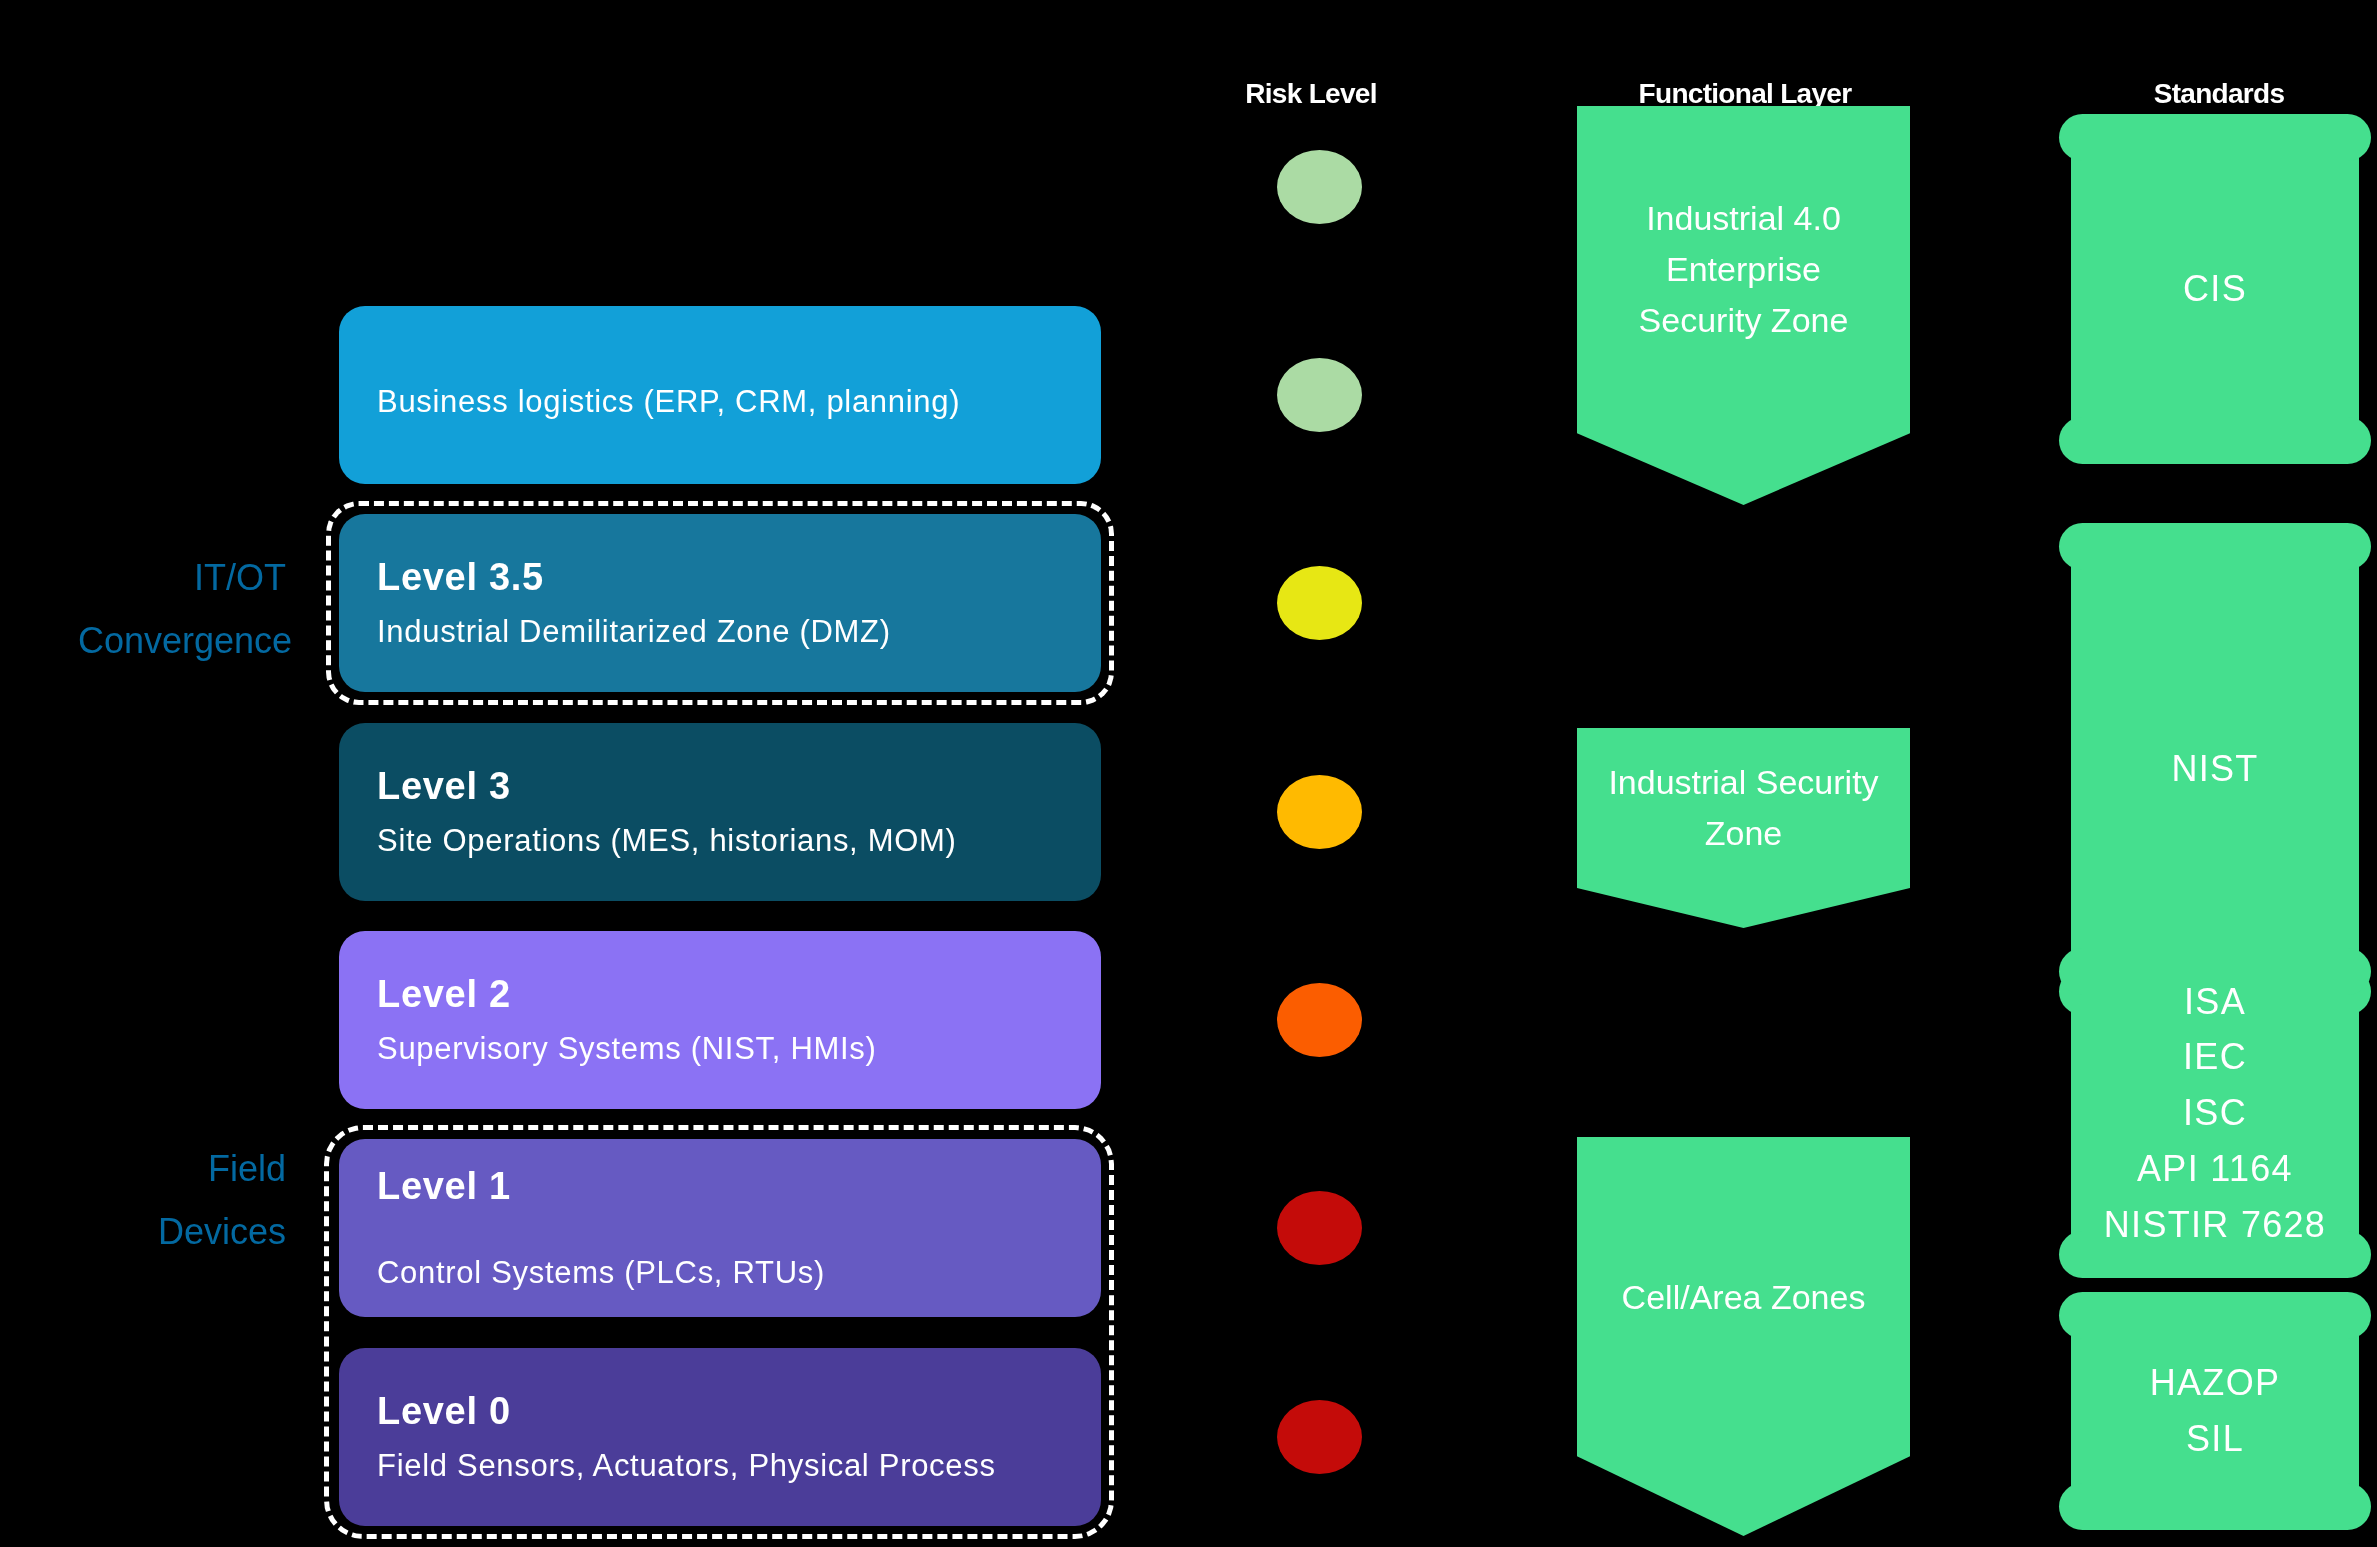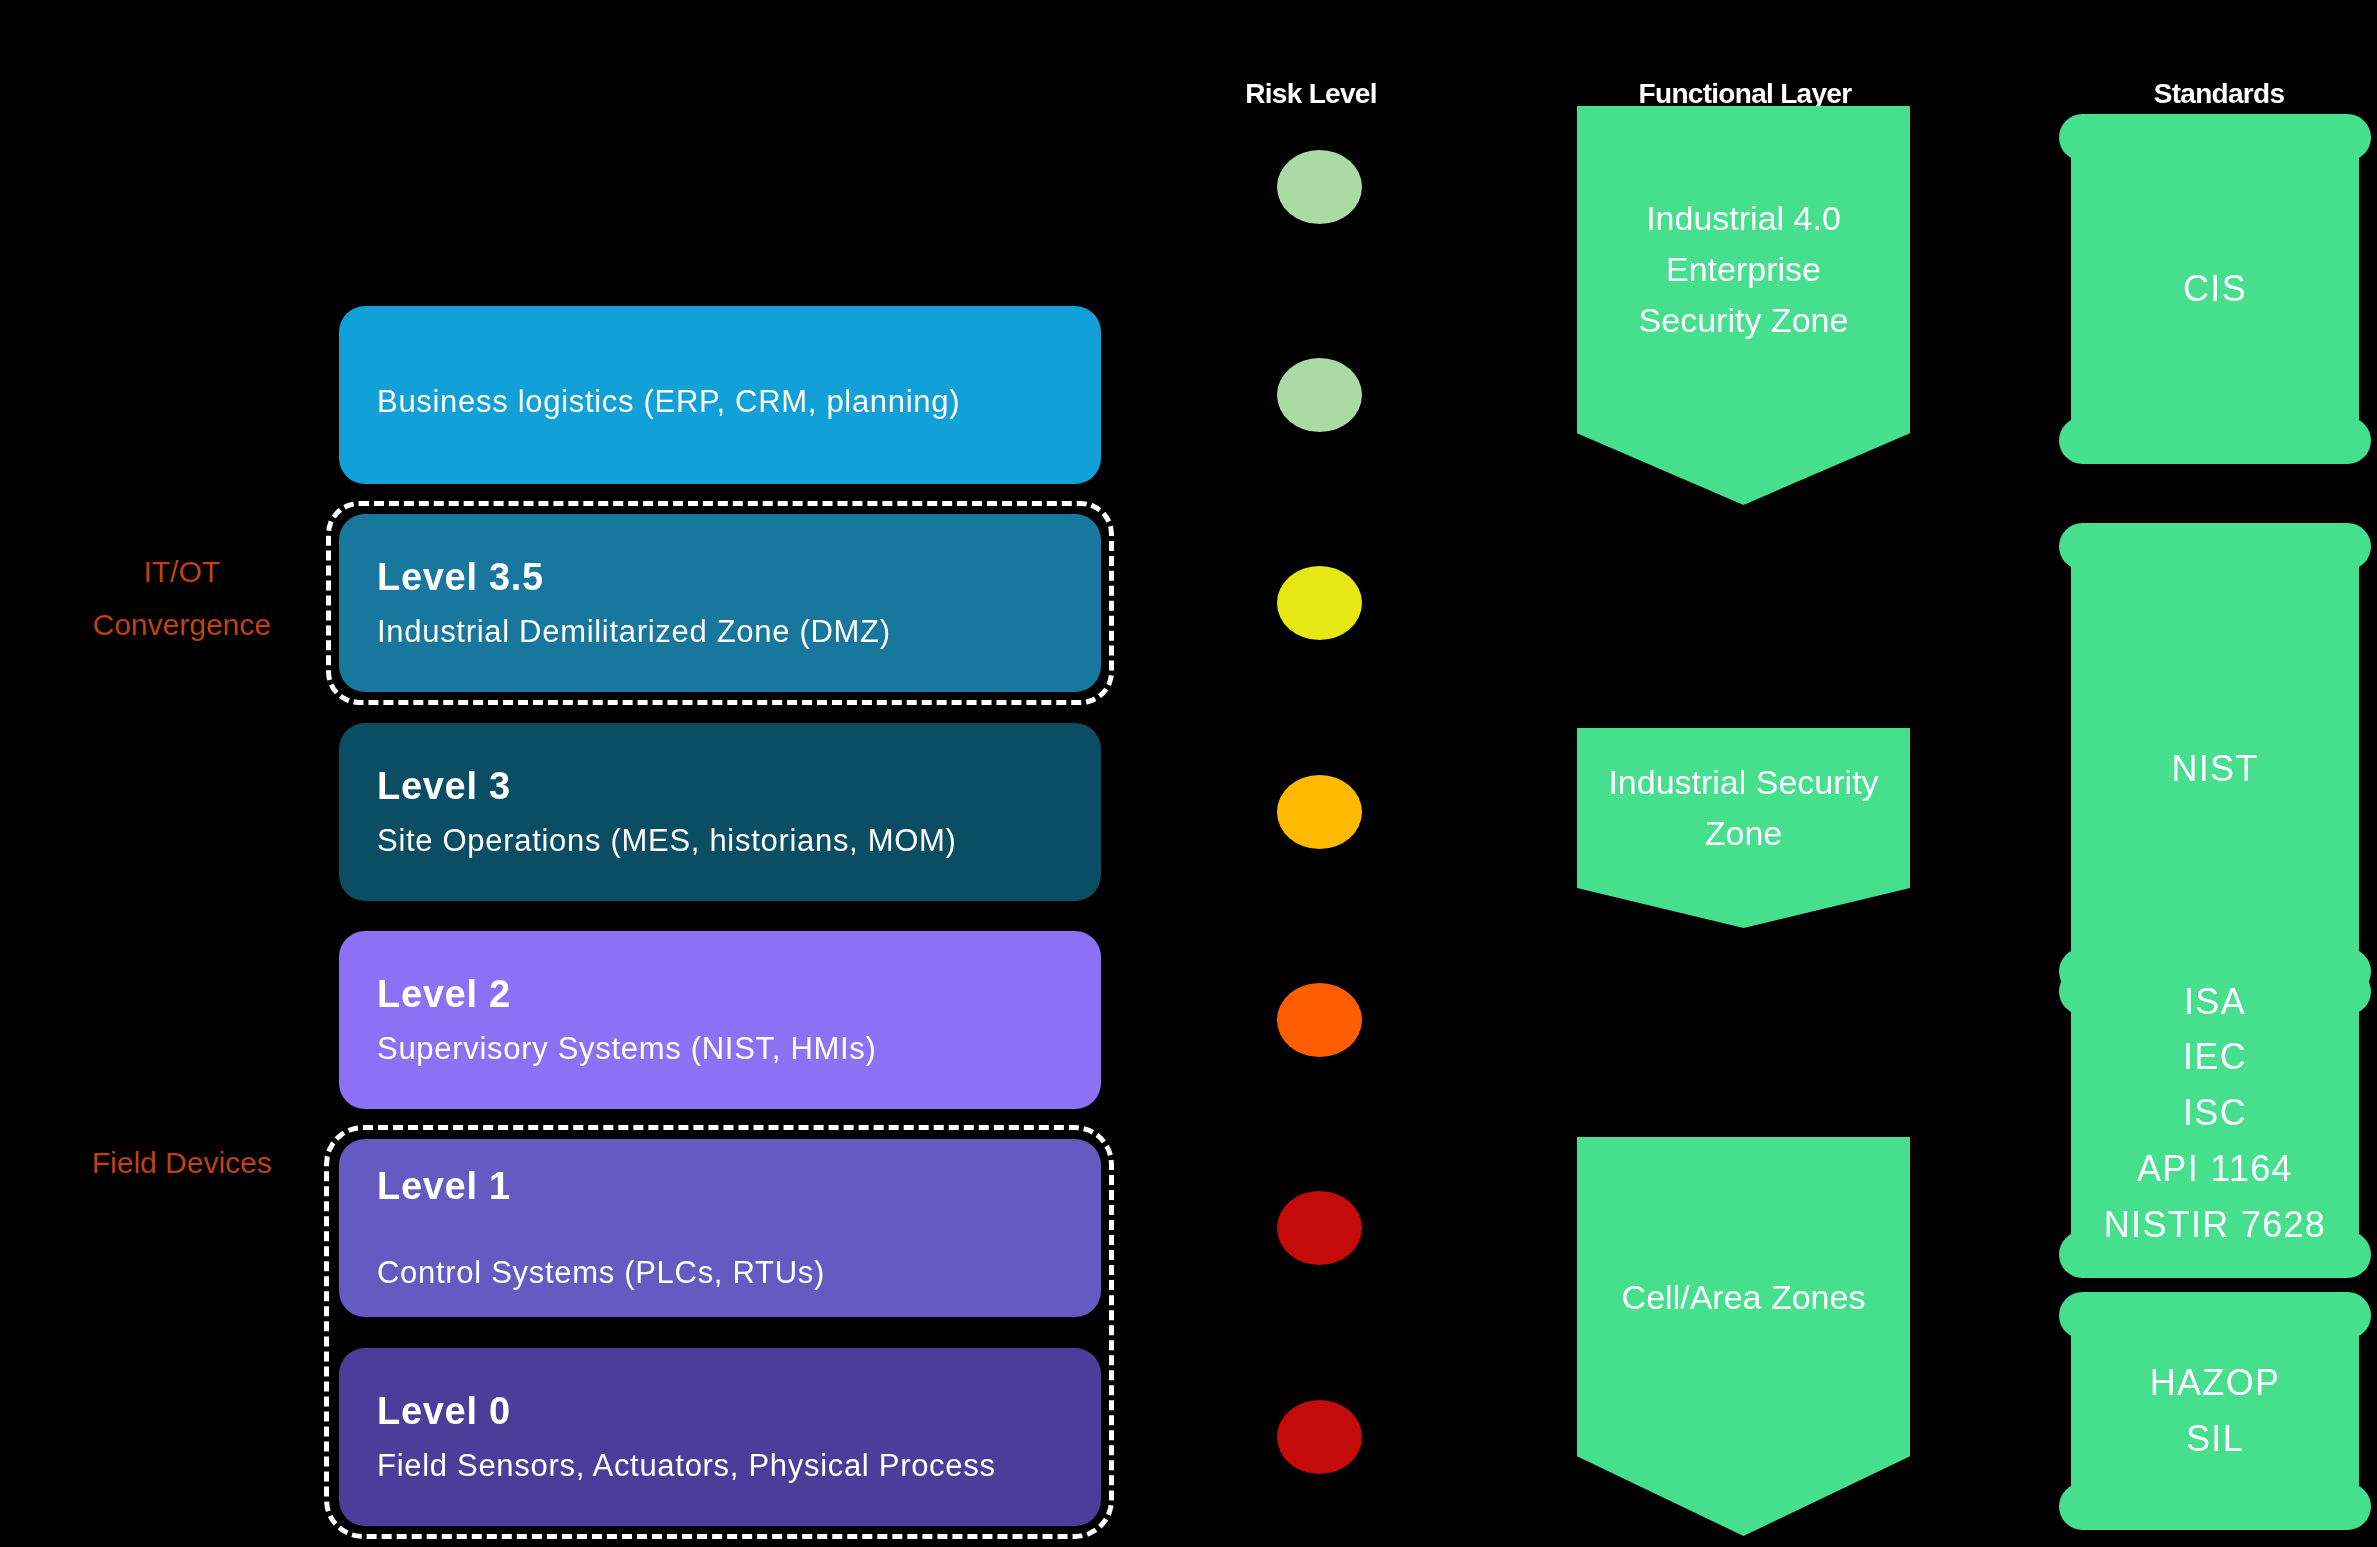--- a/index.html
+++ b/index.html
@@ -25,22 +25,22 @@
   }
   .lv-title{font-size:38px;font-weight:700;letter-spacing:0.7px;}
   .lv-desc{font-size:31px;font-weight:400;margin-top:14.3px;letter-spacing:0.7px;}
   .dashed-rect{
     position:absolute;box-sizing:border-box;
     border:5.9px dashed #fff;
     background:transparent;
   }
   .side-label{
     position:absolute;left:78px;width:208px;
-    color:#c2410c;font-size:30px;line-height:1.75;
-    text-align:center;white-space:pre-line;
+    color:#0369a1;font-size:36px;line-height:1.75;
+    text-align:right;white-space:pre-line;
   }
   .risk-dot{
     position:absolute;left:1277px;width:85px;height:74px;
     border-radius:50%;
   }
   .func-shape{
     position:absolute;left:1577px;width:333px;
     display:flex;align-items:center;justify-content:center;
     text-align:center;color:#fff;font-size:34px;line-height:1.5;
     white-space:pre-line;box-sizing:border-box;

